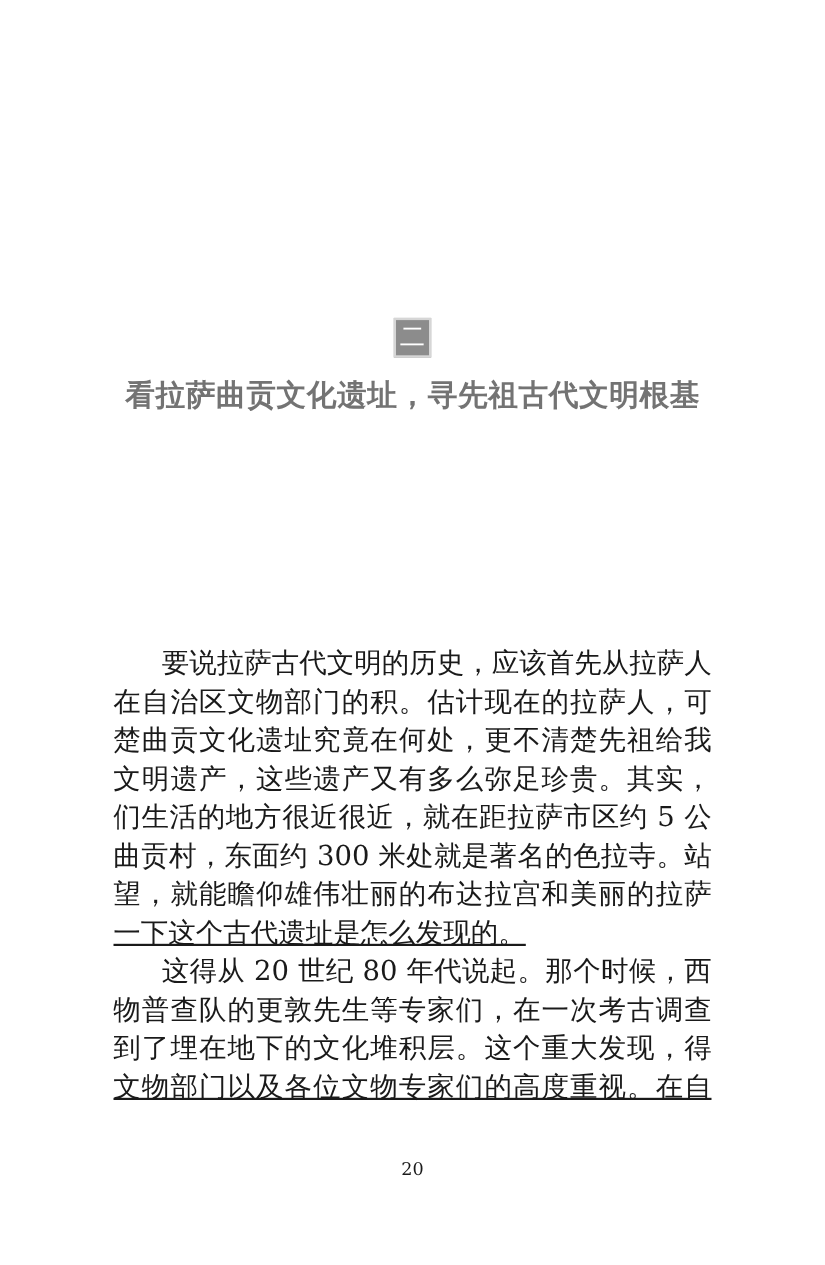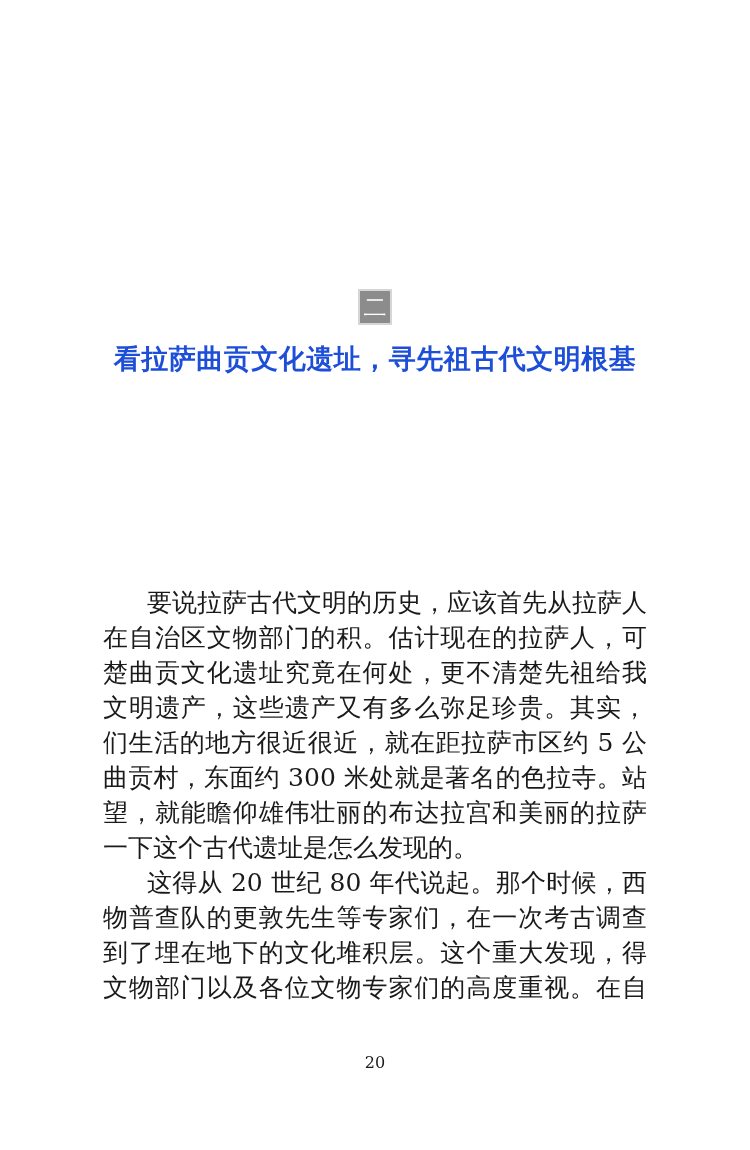--- a/index.html
+++ b/index.html
@@ -38,21 +38,21 @@
   .chapter-title {
     position: absolute;
     top: 341px;
     left: 0;
     width: 750px;
     margin: 0;
     text-align: center;
     font-size: 27px;
     font-weight: bold;
     letter-spacing: 0.5px;
-    color: #1d4ed8;
+    color: #737373;
     font-family: "DejaVu Serif", "Liberation Serif", serif;
   }
   .body-text {
     position: absolute;
     top: 585px;
     left: 103px;
     width: 544px;
     font-size: 25px;
     color: #1a1a1a;
   }
@@ -62,20 +62,21 @@
     text-align: justify;
     text-align-last: justify;
     white-space: normal;
     overflow: hidden;
   }
   .body-text .line.first {
     text-indent: 44px;
   }
   .body-text .line.last {
     text-align-last: left;
+    text-decoration: underline;
   }
   .page-number {
     position: absolute;
     top: 1053px;
     left: 0;
     width: 750px;
     text-align: center;
     font-size: 16px;
     color: #1a1a1a;
   }

